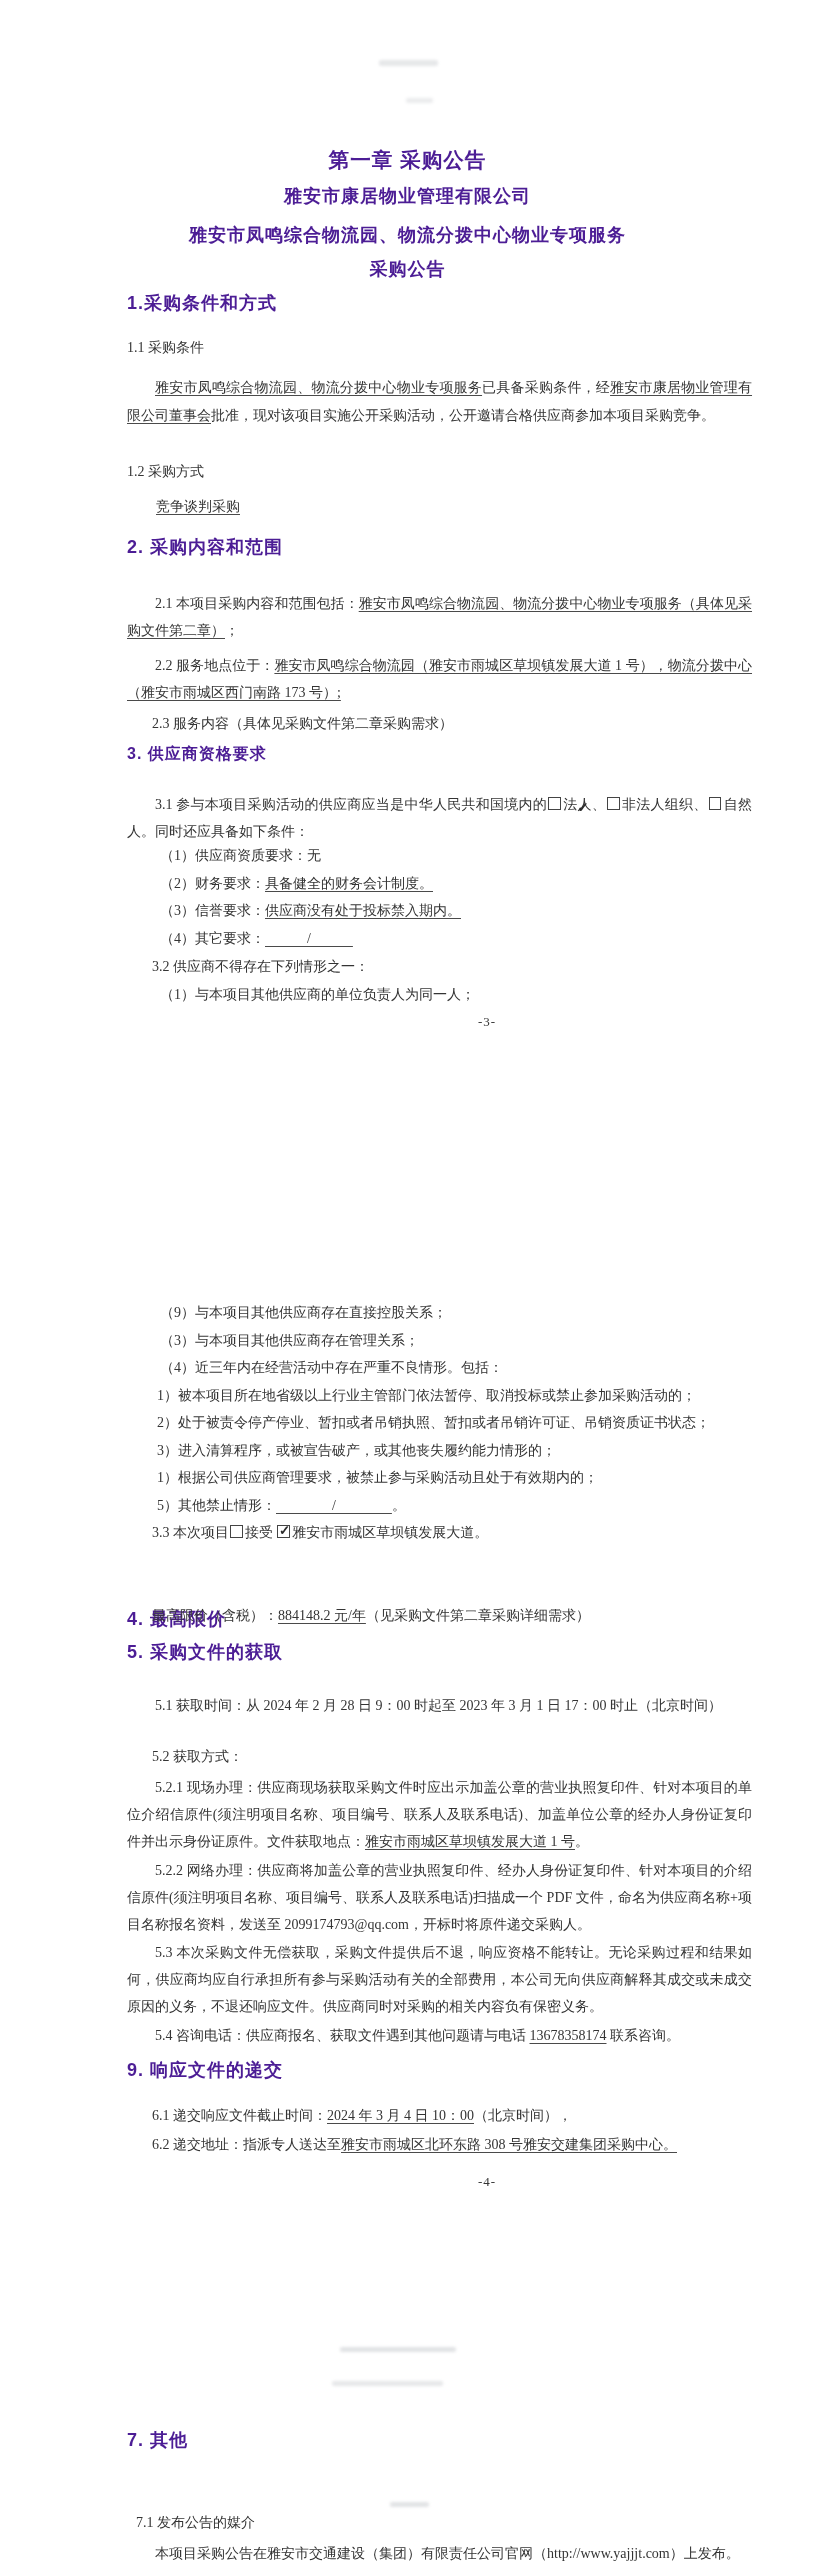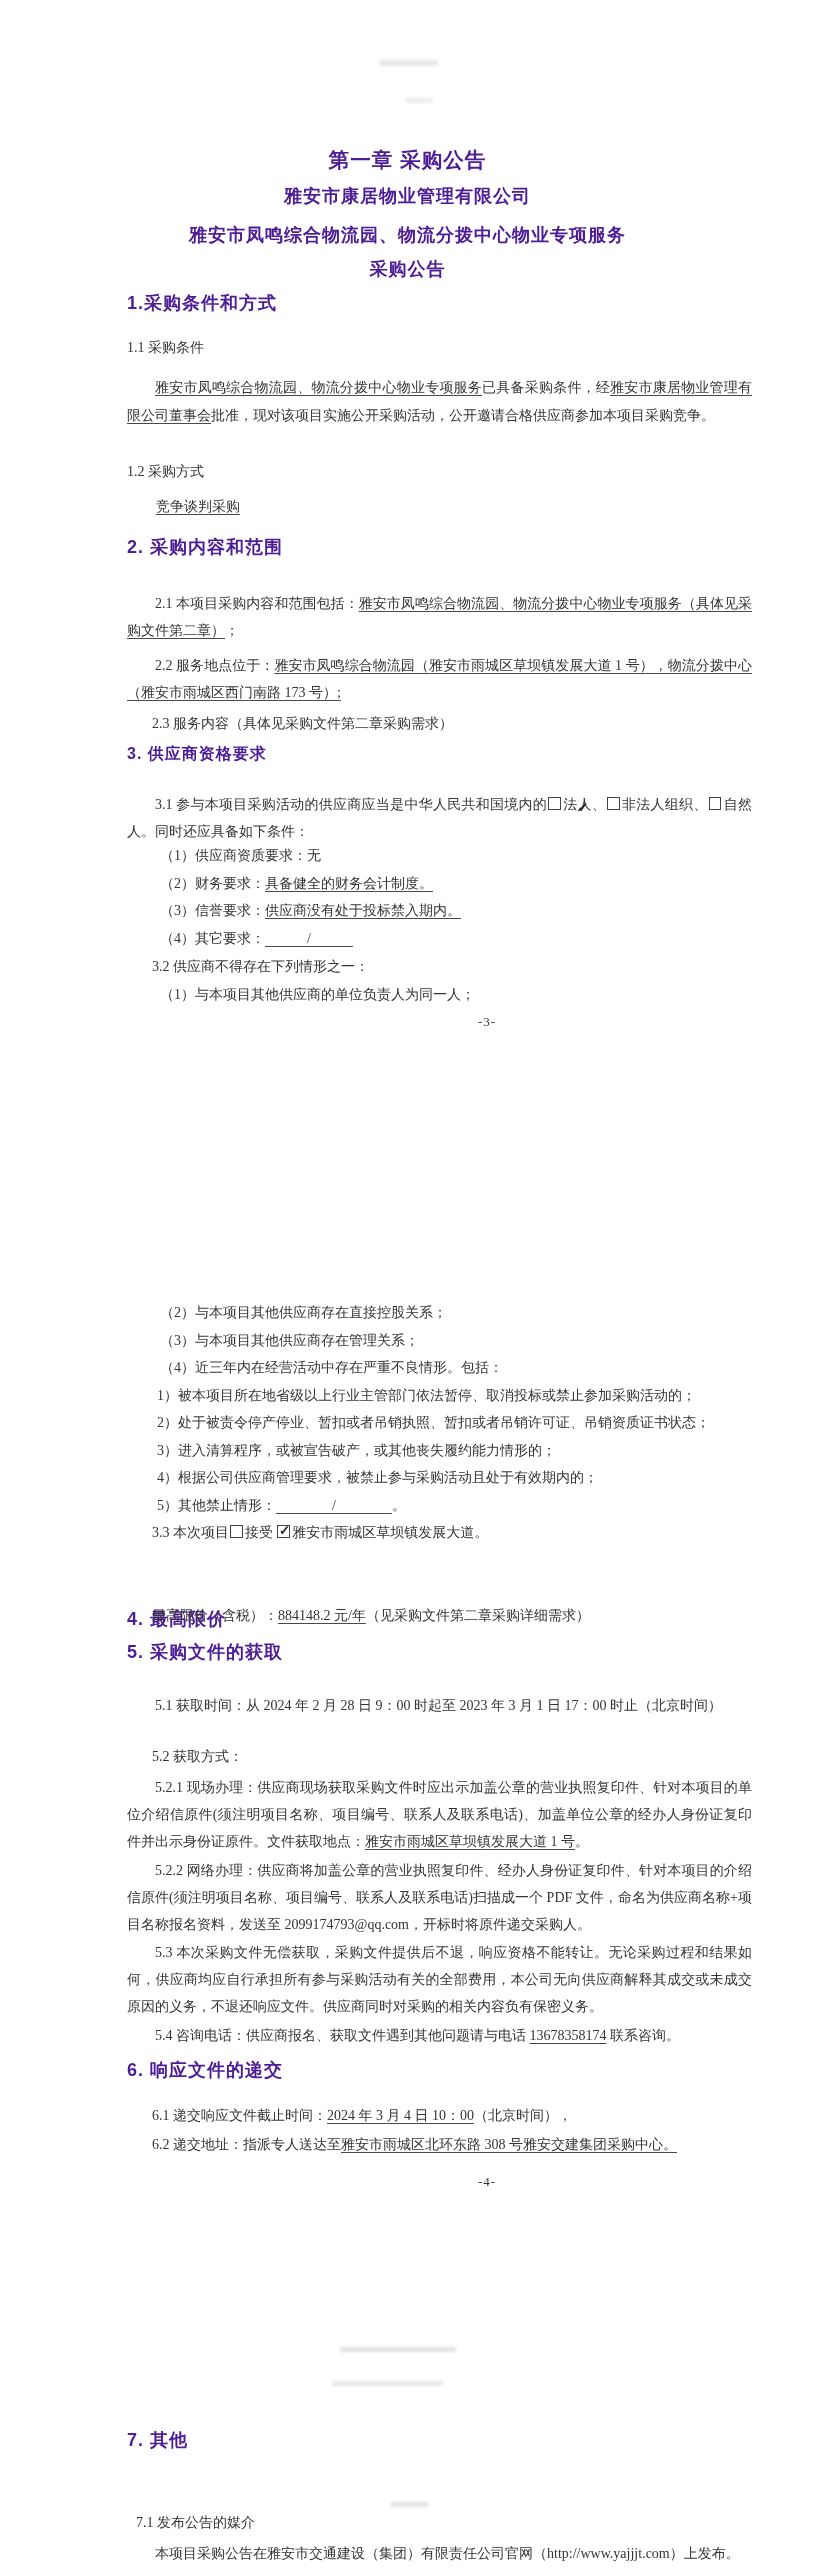--- a/index.html
+++ b/index.html
@@ -37,39 +37,39 @@
       <div class="blk" style="top: 715px; left: 152px;"><span>2.3 服务内容（具体见采购文件第二章采购需求）</span></div>
       <div class="blk sans" style="top: 744px; left: 127px; font-size: 16px;"><span>3. 供应商资格要求</span></div>
       <div class="blk just ind" style="top: 791px; left: 127px; width: 625px; line-height: 27px;"><span>3.1 参与本项目采购活动的供应商应当是中华人民共和国境内的</span><span class="cb checked"></span><span>法人、</span><span class="cb"></span><span>非法人组织、</span><span class="cb"></span><span>自然人。同时还应具备如下条件：</span></div>
       <div class="blk" style="top: 847px; left: 160px;"><span>（1）供应商资质要求：无</span></div>
       <div class="blk" style="top: 875px; left: 160px;"><span>（2）财务要求：</span><span class="u">具备健全的财务会计制度。</span></div>
       <div class="blk" style="top: 902px; left: 160px;"><span>（3）信誉要求：</span><span class="u">供应商没有处于投标禁入期内。</span></div>
       <div class="blk" style="top: 930px; left: 160px;"><span>（4）其它要求：</span><span class="u">　　　/　　　</span></div>
       <div class="blk" style="top: 958px; left: 152px;"><span>3.2 供应商不得存在下列情形之一：</span></div>
       <div class="blk" style="top: 986px; left: 160px;"><span>（1）与本项目其他供应商的单位负责人为同一人；</span></div>
       <div class="blk pagenum" style="top: 1014px; left: 478px; width: 57px; font-size: 13px;"><span>-3-</span></div>
-      <div class="blk" style="top: 1304px; left: 160px;"><span>（2）与本项目其他供应商存在直接控股关系；</span></div>
+      <div class="blk" style="top: 1304px; left: 160px;"><span>（9）与本项目其他供应商存在直接控股关系；</span></div>
       <div class="blk" style="top: 1332px; left: 160px;"><span>（3）与本项目其他供应商存在管理关系；</span></div>
       <div class="blk" style="top: 1359px; left: 160px;"><span>（4）近三年内在经营活动中存在严重不良情形。包括：</span></div>
       <div class="blk" style="top: 1387px; left: 157px;"><span>1）被本项目所在地省级以上行业主管部门依法暂停、取消投标或禁止参加采购活动的；</span></div>
       <div class="blk" style="top: 1414px; left: 157px;"><span>2）处于被责令停产停业、暂扣或者吊销执照、暂扣或者吊销许可证、吊销资质证书状态；</span></div>
       <div class="blk" style="top: 1442px; left: 157px;"><span>3）进入清算程序，或被宣告破产，或其他丧失履约能力情形的；</span></div>
-      <div class="blk" style="top: 1469px; left: 157px;"><span>4）根据公司供应商管理要求，被禁止参与采购活动且处于有效期内的；</span></div>
+      <div class="blk" style="top: 1469px; left: 157px;"><span>1）根据公司供应商管理要求，被禁止参与采购活动且处于有效期内的；</span></div>
       <div class="blk" style="top: 1497px; left: 157px;"><span>5）其他禁止情形：</span><span class="u">　　　　/　　　　</span><span>。</span></div>
       <div class="blk" style="top: 1524px; left: 152px;"><span>3.3 本次项目</span><span class="cb"></span><span>接受 </span><span class="cb checked"></span><span>雅安市雨城区草坝镇发展大道。</span></div>
       <div class="blk sans" style="top: 1560px; left: 127px; font-size: 18px; margin-top: 48px;"><span>4. 最高限价</span></div>
       <div class="blk" style="top: 1607px; left: 152px;"><span>最高限价（含税）：</span><span class="u">884148.2 元/年</span><span>（见采购文件第二章采购详细需求）</span></div>
       <div class="blk sans" style="top: 1641px; left: 127px; font-size: 18px;"><span>5. 采购文件的获取</span></div>
       <div class="blk just ind" style="top: 1692px; left: 127px; width: 625px; line-height: 27px;"><span>5.1 获取时间：从 2024 年 2 月 28 日 9：00 时起至 2023 年 3 月 1 日 17：00 时止（北京时间）</span></div>
       <div class="blk" style="top: 1748px; left: 152px;"><span>5.2 获取方式：</span></div>
       <div class="blk just ind" style="top: 1774px; left: 127px; width: 625px; line-height: 27px;"><span>5.2.1 现场办理：供应商现场获取采购文件时应出示加盖公章的营业执照复印件、针对本项目的单位介绍信原件(须注明项目名称、项目编号、联系人及联系电话)、加盖单位公章的经办人身份证复印件并出示身份证原件。文件获取地点：</span><span class="u">雅安市雨城区草坝镇发展大道 1 号</span><span>。</span></div>
       <div class="blk just ind" style="top: 1857px; left: 127px; width: 625px; line-height: 27px;"><span>5.2.2 网络办理：供应商将加盖公章的营业执照复印件、经办人身份证复印件、针对本项目的介绍信原件(须注明项目名称、项目编号、联系人及联系电话)扫描成一个 PDF 文件，命名为供应商名称+项目名称报名资料，发送至 2099174793@qq.com，开标时将原件递交采购人。</span></div>
       <div class="blk just ind" style="top: 1939px; left: 127px; width: 625px; line-height: 27px;"><span>5.3 本次采购文件无偿获取，采购文件提供后不退，响应资格不能转让。无论采购过程和结果如何，供应商均应自行承担所有参与采购活动有关的全部费用，本公司无向供应商解释其成交或未成交原因的义务，不退还响应文件。供应商同时对采购的相关内容负有保密义务。</span></div>
       <div class="blk just ind" style="top: 2022px; left: 127px; width: 625px; line-height: 27px;"><span>5.4 咨询电话：供应商报名、获取文件遇到其他问题请与电话 </span><span class="u">13678358174</span><span> 联系咨询。</span></div>
-      <div class="blk sans" style="top: 2059px; left: 127px; font-size: 18px;"><span>6. 响应文件的递交</span></div>
+      <div class="blk sans" style="top: 2059px; left: 127px; font-size: 18px;"><span>9. 响应文件的递交</span></div>
       <div class="blk" style="top: 2107px; left: 152px;"><span>6.1 递交响应文件截止时间：</span><span class="u">2024 年 3 月 4 日 10：00</span><span>（北京时间），</span></div>
       <div class="blk" style="top: 2136px; left: 152px;"><span>6.2 递交地址：指派专人送达至</span><span class="u">雅安市雨城区北环东路 308 号雅安交建集团采购中心。</span></div>
       <div class="blk pagenum" style="top: 2174px; left: 478px; width: 57px; font-size: 13px;"><span>-4-</span></div>
       <div class="blk sans" style="top: 2429px; left: 127px; font-size: 18px;"><span>7. 其他</span></div>
       <div class="blk" style="top: 2514px; left: 136px;"><span>7.1 发布公告的媒介</span></div>
       <div class="blk just ind" style="top: 2540px; left: 127px; width: 625px; line-height: 27px;"><span>本项目采购公告在雅安市交通建设（集团）有限责任公司官网（http://www.yajjjt.com）上发布。</span></div>
     </div>
 
   <div id="artifacts">
       <div class="art" style="left: 379px; top: 60px; width: 59px; height: 5.7px; opacity: 0.22;"></div>

